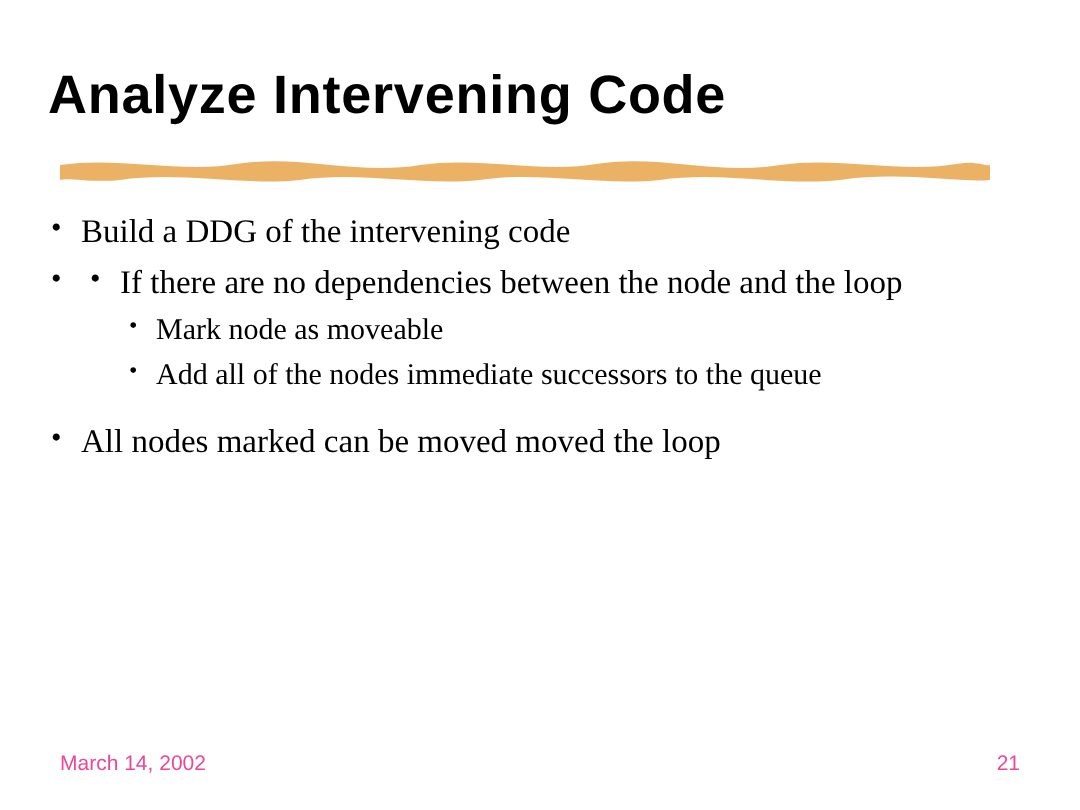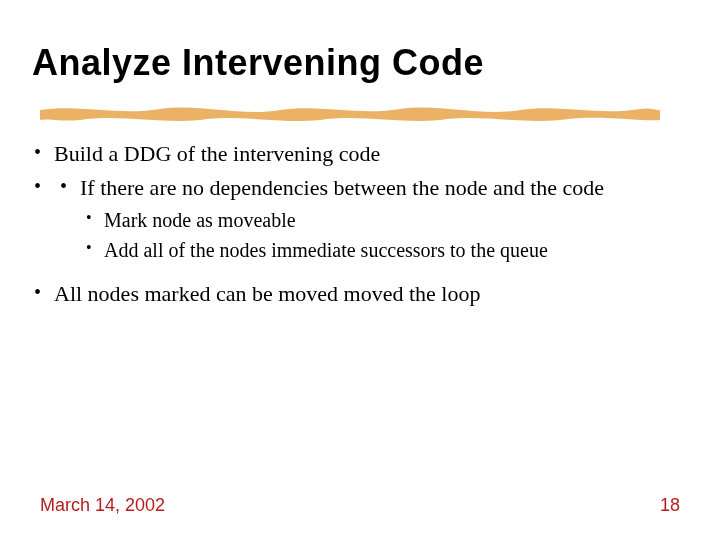--- a/index.html
+++ b/index.html
@@ -97,22 +97,22 @@
     color: #000;
   }
   .gap-before-last {
     margin-top: 16px;
   }
   .footer {
     position: absolute;
     left: 40px;
     bottom: 24px;
     width: 640px;
-    font-size: 18px;
-    color: #b91c1c;
+    font-size: 14px;
+    color: #ec4899;
     display: flex;
     justify-content: space-between;
   }
 </style>
 </head>
 <body>
 
 <div class="slide">
 
   <div class="title-wrap">
@@ -122,30 +122,30 @@
   <svg class="underline" viewBox="0 0 620 22" preserveAspectRatio="none">
     <path d="M0,8 C40,2 80,14 120,7 C160,1 200,15 240,8 C280,2 320,14 360,7 C400,1 440,15 480,8 C520,2 560,14 600,7 C610,5 618,9 620,8 L620,18 C600,20 560,12 520,18 C480,22 440,12 400,18 C360,22 320,12 280,18 C240,22 200,12 160,18 C120,22 80,12 40,18 C20,20 6,16 0,18 Z" fill="#e8a44a" opacity="0.85"></path>
   </svg>
 
   <div class="body">
     <ul class="lvl1">
       <li><span>Build a DDG of the intervening code</span></li>
       <li>
         <ul class="lvl2">
           <li>
-            <span>If there are no dependencies between the node and the code</span>
+            <span>If there are no dependencies between the node and the loop</span>
             <ul class="lvl3">
               <li><span>Mark node as moveable</span></li>
               <li><span>Add all of the nodes immediate successors to the queue</span></li>
             </ul>
           </li>
         </ul>
       </li>
       <li class="gap-before-last"><span>All nodes marked can be moved moved the loop</span></li>
     </ul>
   </div>
 
   <div class="footer">
     <span>March 14, 2002</span>
-    <span>18</span>
+    <span>21</span>
   </div>
 
 </div>
 
 </body></html>

